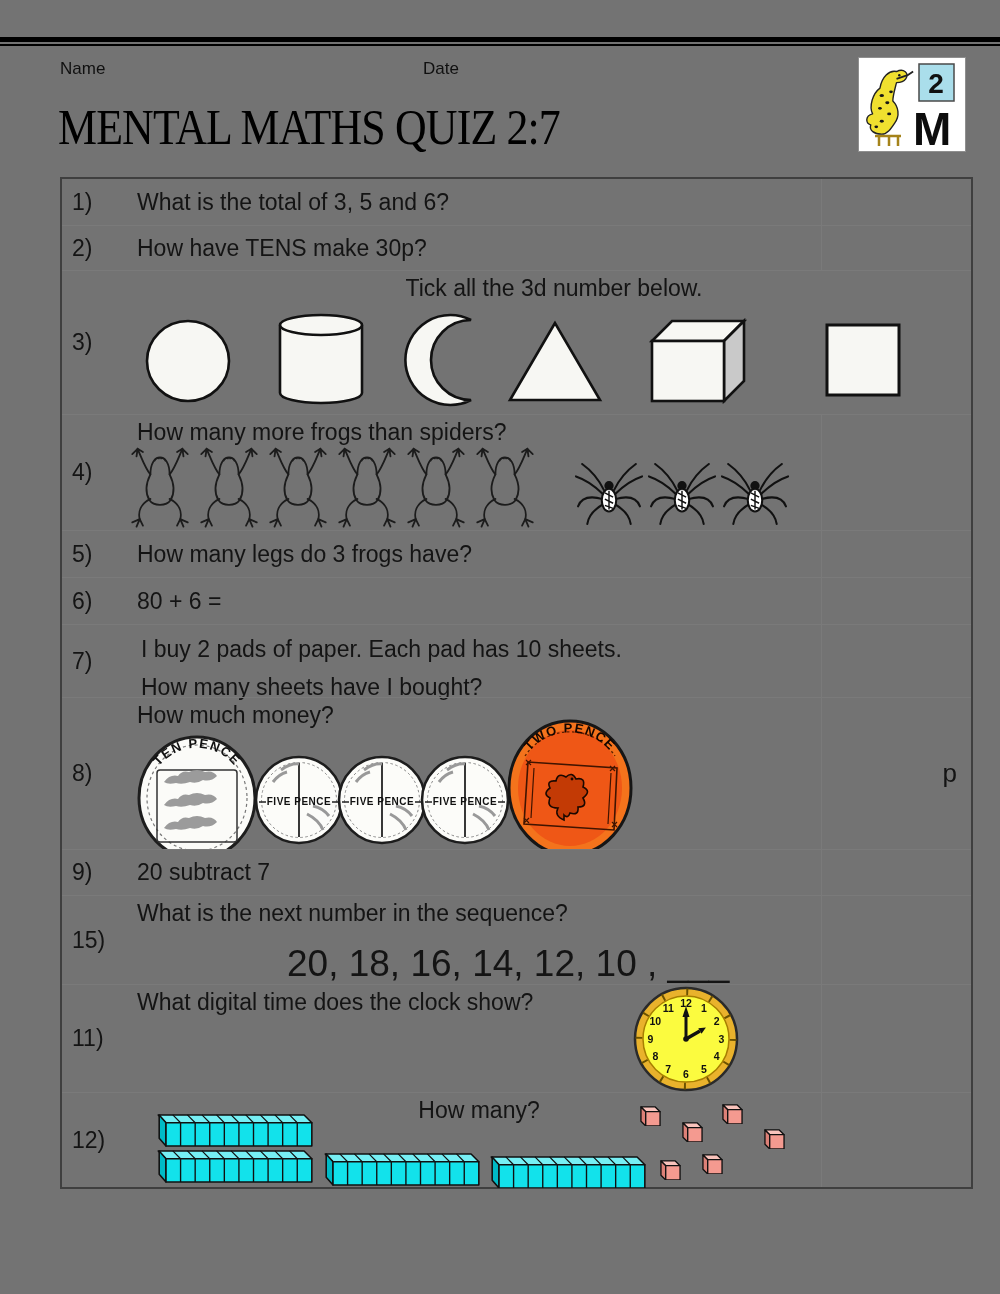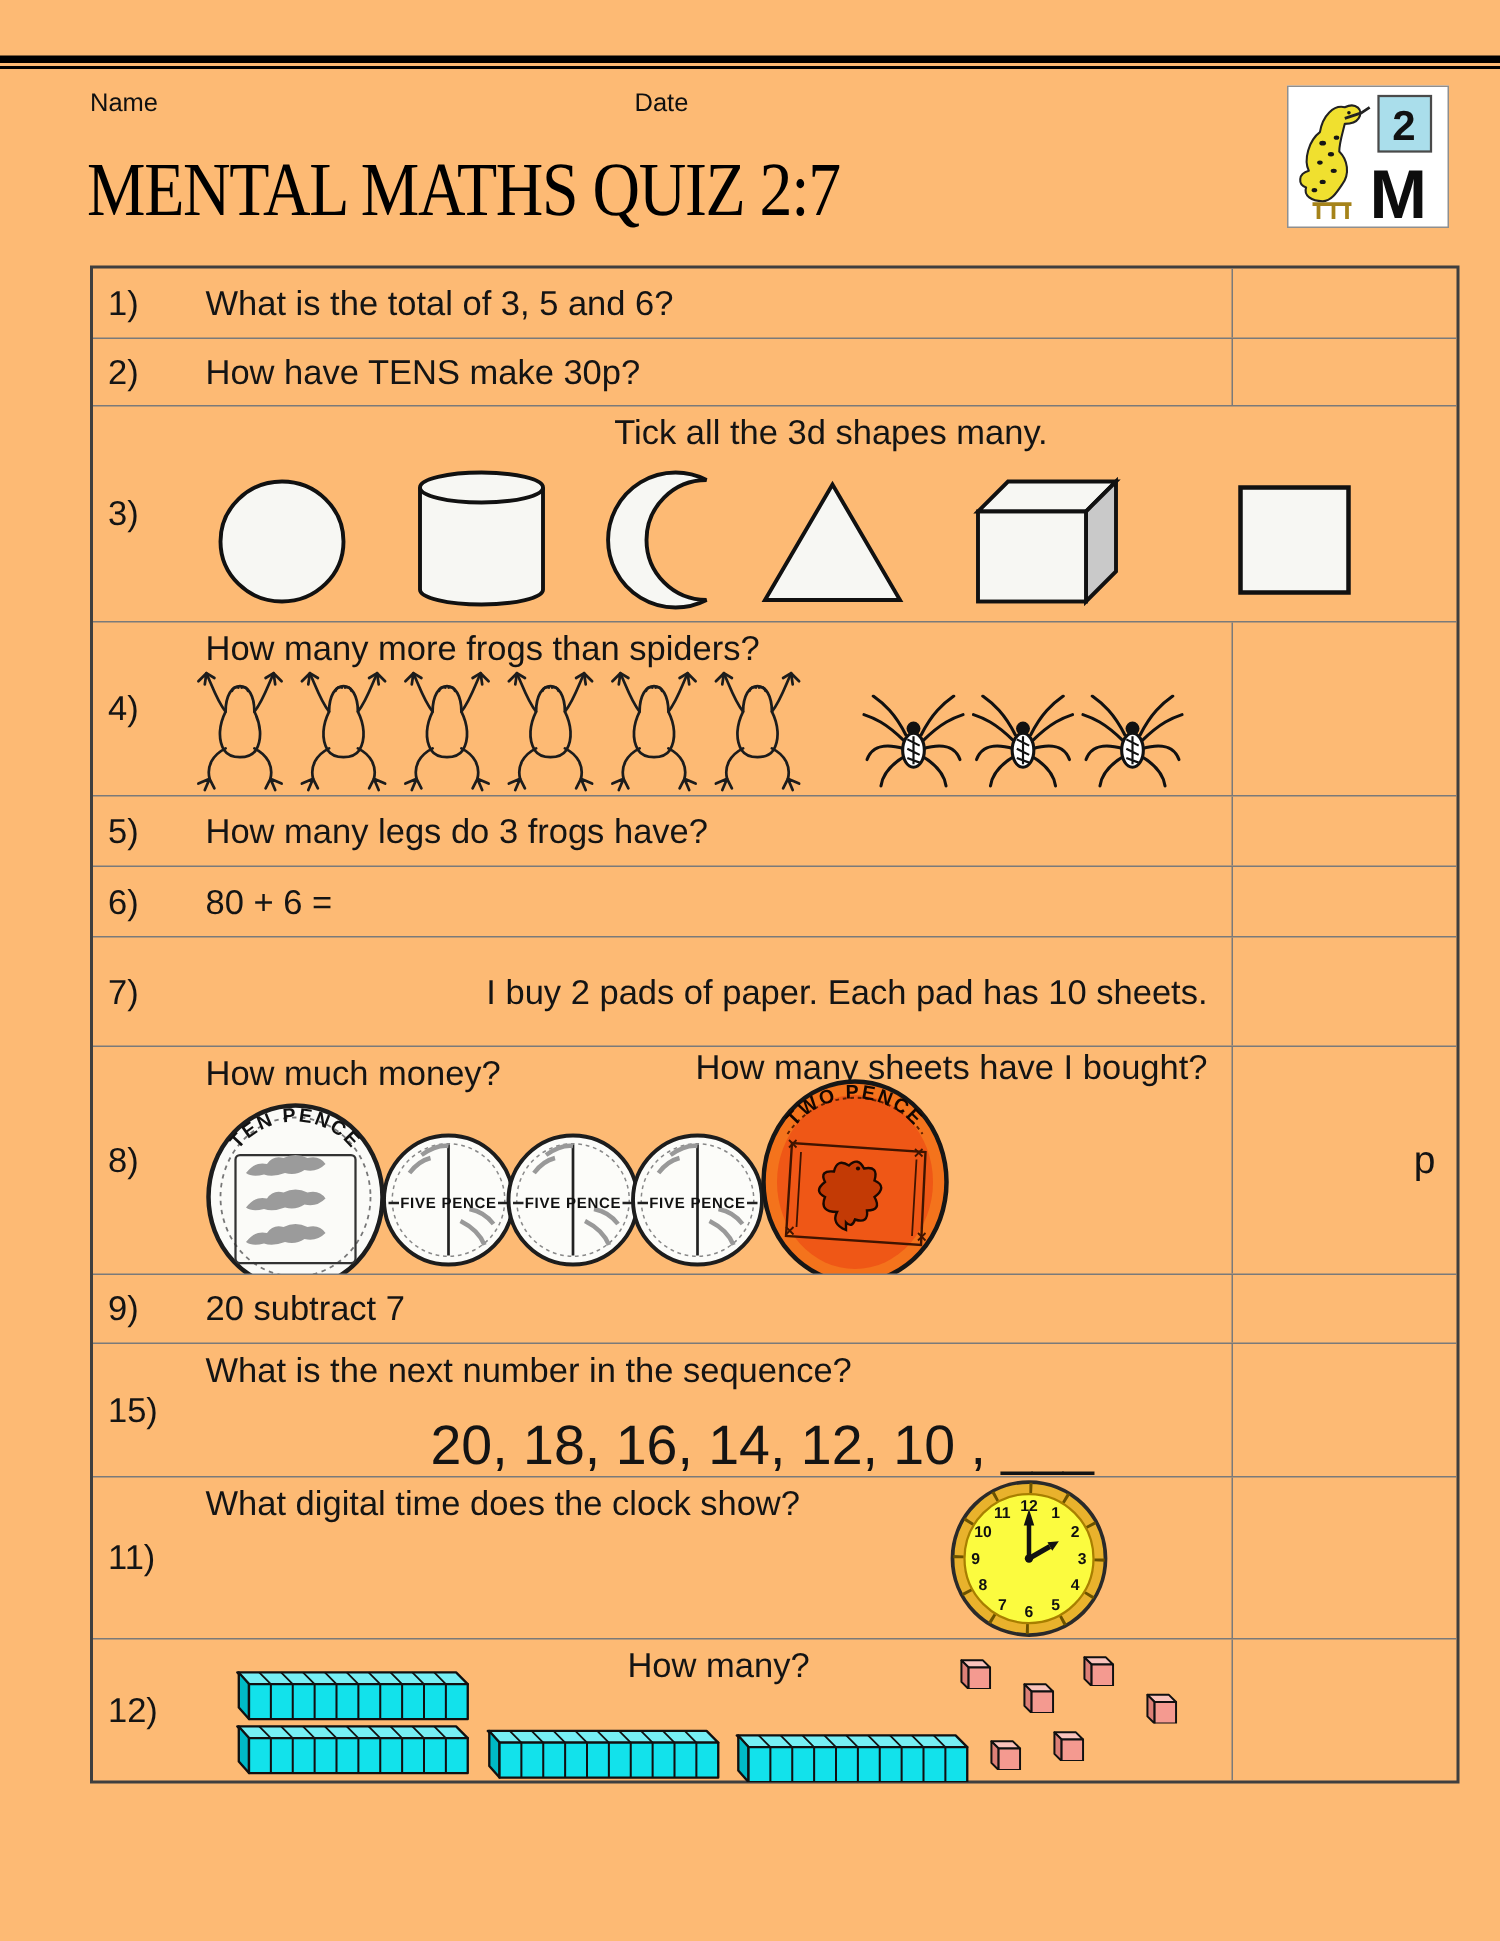--- a/index.html
+++ b/index.html
@@ -1,16 +1,16 @@
 <!DOCTYPE html>
 <html><head>
 <meta charset="utf-8">
 <style>
   html,body{margin:0;padding:0;background:#e9e9e6;}
-  .page{position:relative;width:1000px;height:1294px;background:#fdba74;
+  .page{position:relative;width:1000px;height:1294px;background:#737373;
         font-family:"Liberation Sans",sans-serif;color:#141414;overflow:hidden;}
   .top-rule{position:absolute;left:0;top:37px;width:1000px;}
   .rule-thick{height:5px;background:#000;}
   .rule-thin{height:2px;background:#000;margin-top:2px;}
   .hdr-label{position:absolute;font-size:17px;color:#101010;}
   .name-label{left:60px;top:59px;}
   .date-label{left:423px;top:59px;}
   .logo-box{position:absolute;left:858px;top:57px;width:106px;height:93px;
             background:#fff;border:1px solid #8f8f8f;}
   .title{position:absolute;left:58px;top:98px;margin:0;font-family:"Liberation Serif",serif;
@@ -24,21 +24,21 @@
   .qbody{flex:1;font-size:23px;position:relative;}
   .vcenter{display:flex;align-items:center;}
   .answer-cell{width:150px;flex:none;border-left:1px solid #7a7a7a;box-sizing:border-box;
                display:flex;align-items:center;justify-content:flex-end;padding-right:14px;font-size:26px;}
   .r1{height:46px}.r2{height:45px}.r3{height:144px}.r4{height:116px}.r5{height:47px}
   .r6{height:47px}.r7{height:73px}.r8{height:152px}.r9{height:46px}.r10{height:89px}
   .r11{height:108px}.r12{height:95px}
   .qheader{margin:0;padding-top:4px;font-size:23px;}
   .center-text{text-align:center;}
   .row-art{position:absolute;left:0;top:0;pointer-events:none;}
-  .two-line p{margin:16px;line-height:34px;text-align:right;}
+  .two-line p{margin:4px;line-height:34px;}
   .r7 .qbody{padding-top:3px;}
   .seq-line{font-size:37px;padding-left:150px;margin-top:16px;white-space:nowrap;}
   .footer{position:absolute;left:0;top:1200px;width:1000px;height:90px;}
   svg text{font-family:"Liberation Sans",sans-serif;}
 </style>
 </head>
 <body>
 
 <svg width="0" height="0" style="position:absolute" aria-hidden="true">
   <defs>
@@ -138,21 +138,21 @@
 
     <div class="row r2">
       <div class="qnum">2)</div>
       <div class="qbody vcenter">How have TENS make 30p?</div>
       <div class="answer-cell"></div>
     </div>
 
     <div class="row r3">
       <div class="qnum">3)</div>
       <div class="qbody">
-        <div class="qheader center-text">Tick all the 3d shapes many.</div>
+        <div class="qheader center-text">Tick all the 3d number below.</div>
         <svg class="row-art" width="838" height="142" viewBox="0 0 838 142">
           <g fill="#f7f7f3" stroke="#111" stroke-width="2.6">
             <ellipse cx="51" cy="90" rx="41" ry="40"></ellipse>
             <g>
               <path d="M143,54 L143,122 A41,10 0 0 0 225,122 L225,54"></path>
               <ellipse cx="184" cy="54" rx="41" ry="10"></ellipse>
             </g>
             <path d="M334,49 A45,45 0 1 0 334,129 A40,40 0 0 1 334,49 Z"></path>
             <polygon points="418,52 373,129 463,129"></polygon>
             <g>

